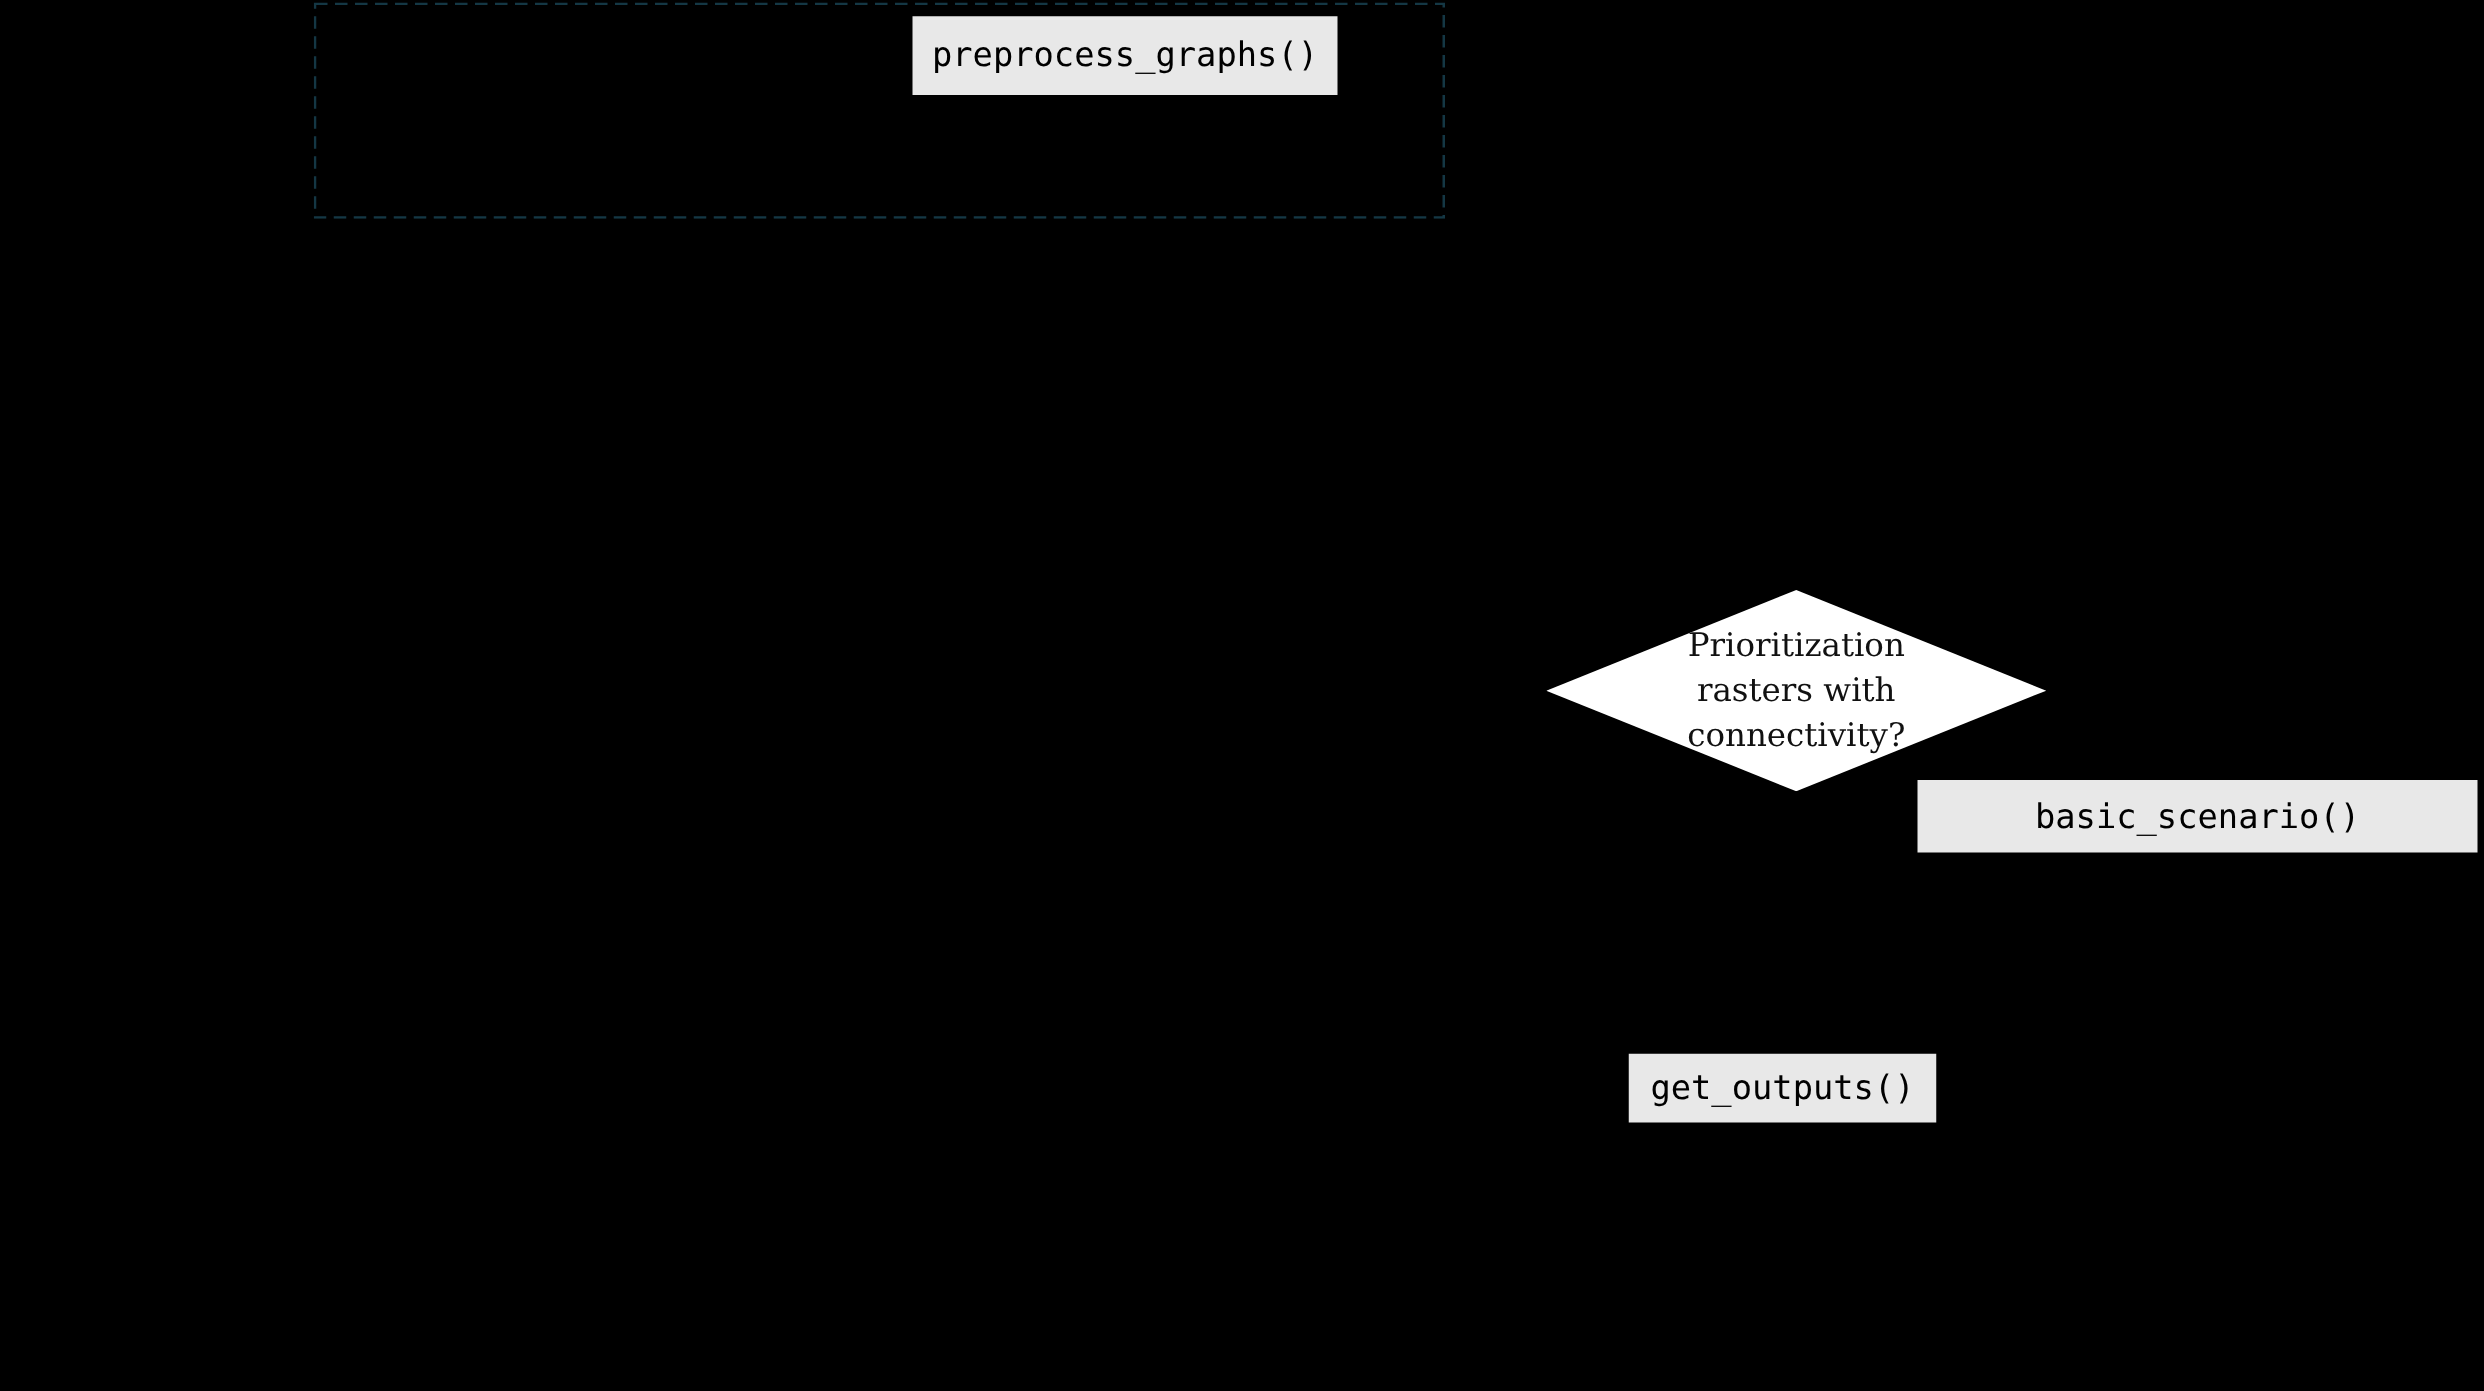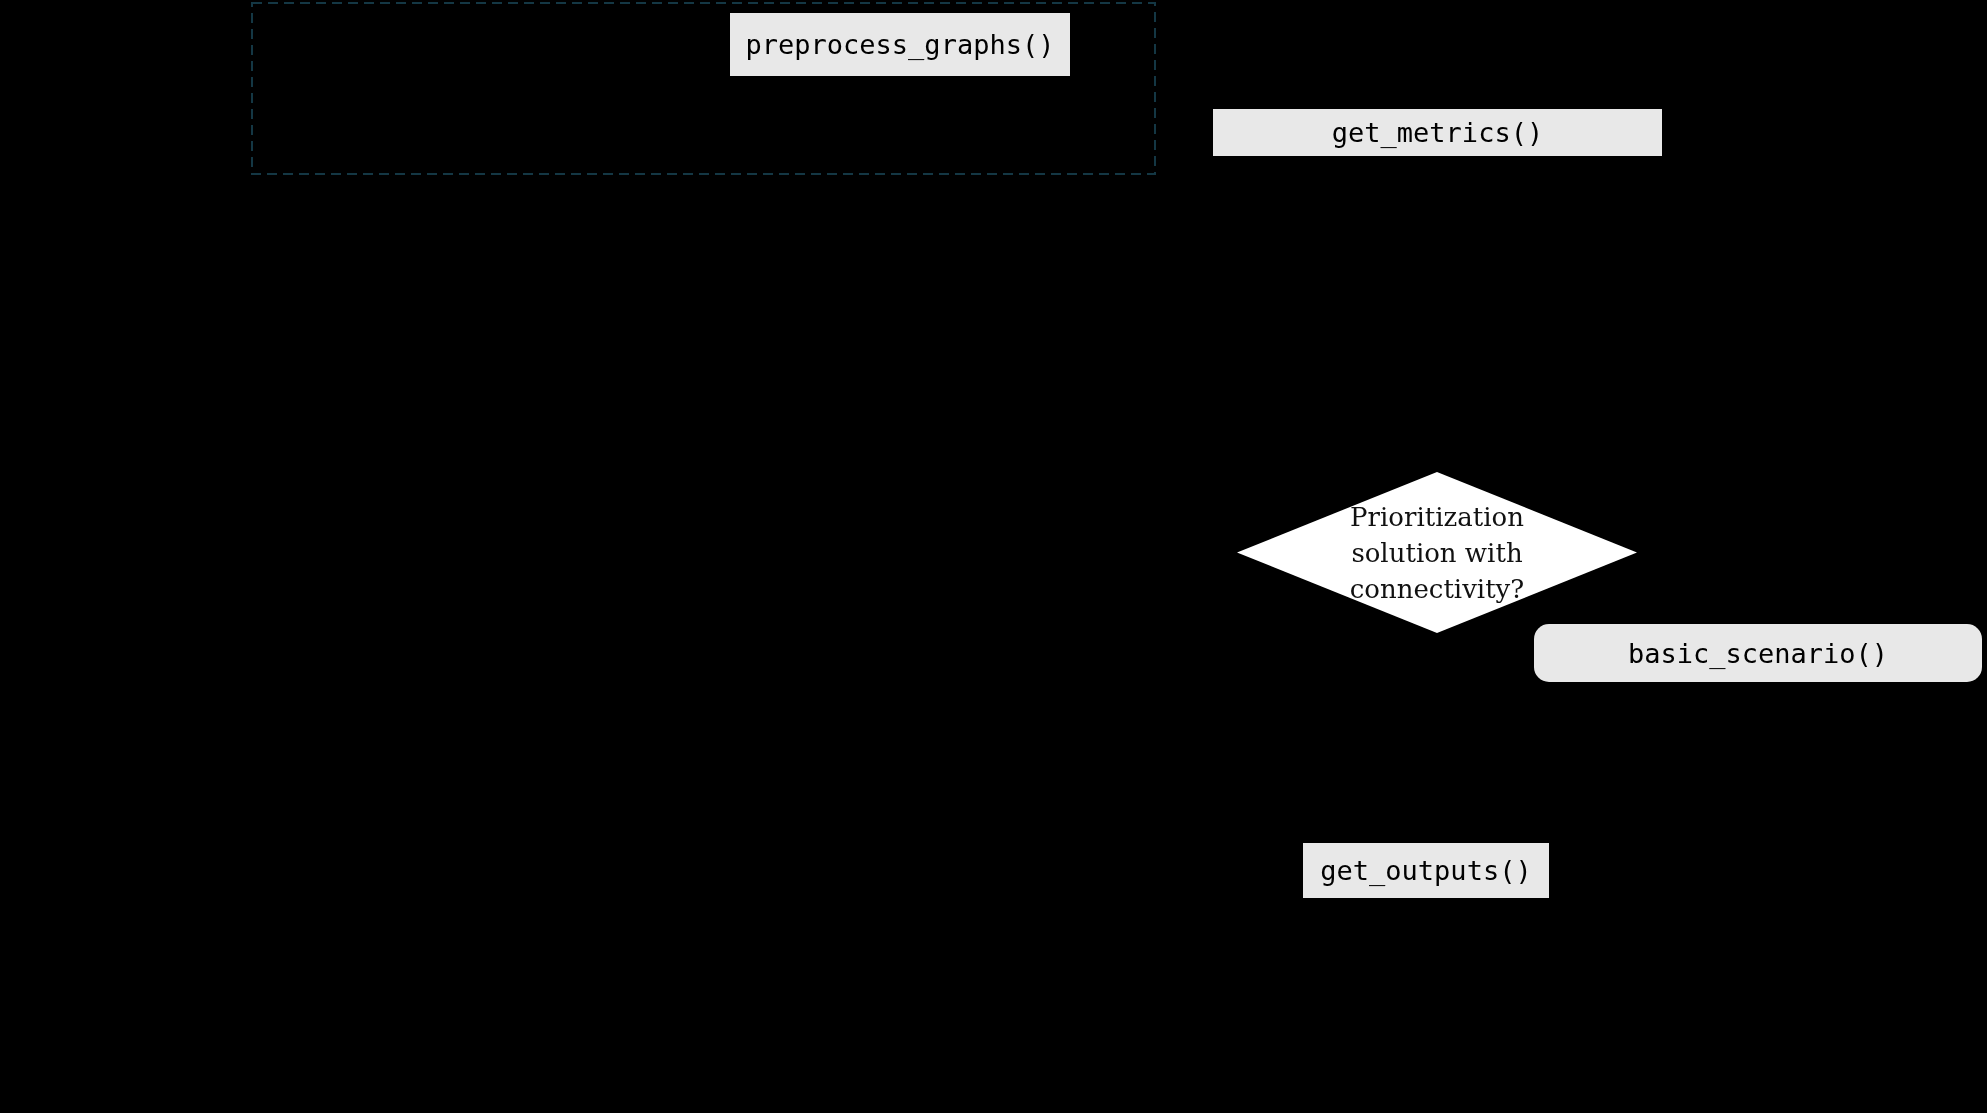--- a/index.html
+++ b/index.html
@@ -38,21 +38,21 @@
     font-family: "DejaVu Sans Mono", monospace;
     font-size: 27px;
     display: flex;
     align-items: center;
     justify-content: center;
     white-space: nowrap;
   }
   #node-preprocess    { left: 730px;  top: 13px;  width: 340px; height: 63px; }
   #node-get-metrics   { left: 1213px; top: 109px; width: 449px; height: 47px; }
   #node-connectivity  { left: 892px;  top: 624px; width: 450px; height: 58px; }
-  #node-basic         { left: 1534px; top: 624px; width: 448px; height: 58px; border-radius: 15px; }
+  #node-basic         { left: 1534px; top: 624px; width: 448px; height: 58px; }
   #node-get-outputs   { left: 1303px; top: 843px; width: 246px; height: 55px; }
 
   
   #decision-diamond {
     position: absolute;
     left: 1237px;
     top: 472px;
     width: 400px;
     height: 161px;
     background: #ffffff;
@@ -98,27 +98,24 @@
   <div id="dashed-box">
     <svg viewBox="0 0 905 173">
       <rect x="1" y="1" width="903" height="171" fill="none" stroke-width="2" stroke-dasharray="10 6" stroke="#143744"></rect>
     </svg>
   </div>
 
   <div class="func-box" id="node-preprocess">
     <span>preprocess_graphs()</span>
   </div>
 
-  <div class="func-box" id="node-get-metrics">
-    <span>get_metrics()</span>
-  </div>
 
   <div id="decision-diamond">
     <span>Prioritization</span>
-    <span>solution with</span>
+    <span>rasters with</span>
     <span>connectivity?</span>
   </div>
 
 
   <div class="func-box" id="node-basic">
     <span>basic_scenario()</span>
   </div>
 
   <div class="func-box" id="node-get-outputs">
     <span>get_outputs()</span>

